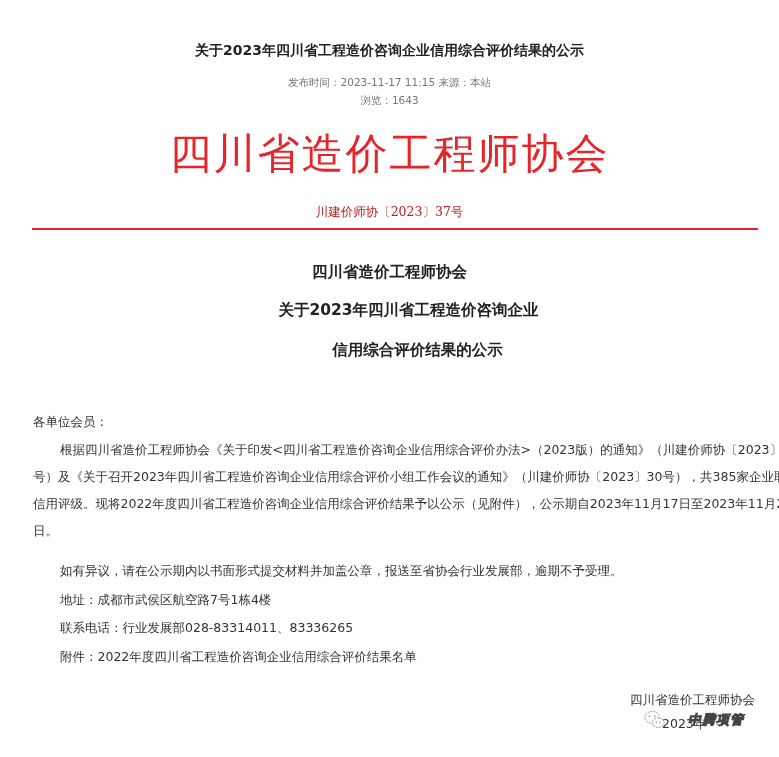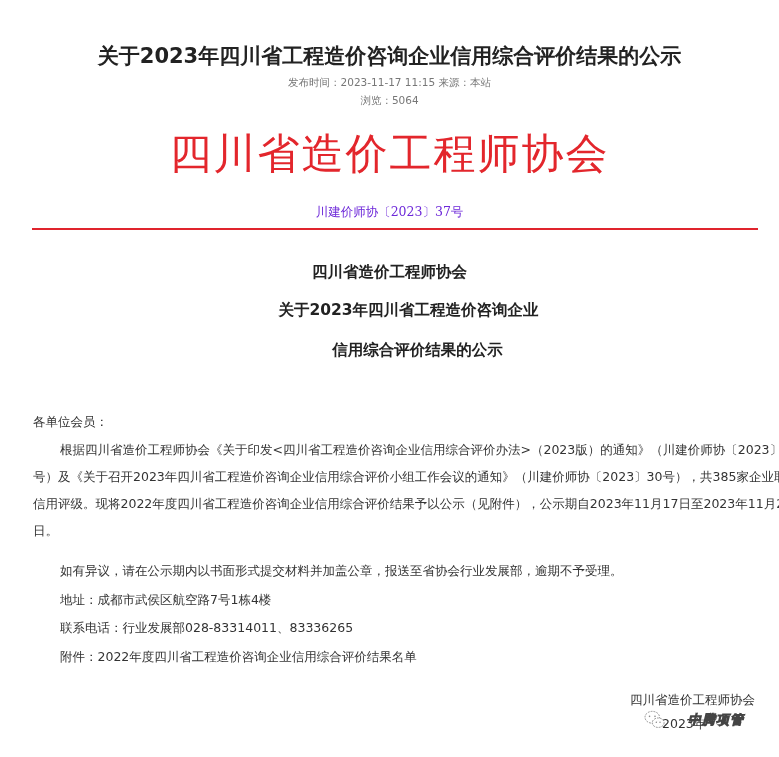--- a/index.html
+++ b/index.html
@@ -3,39 +3,39 @@
 <meta charset="utf-8">
 <style>
   html, body { margin: 0; padding: 0; background: #ffffff; }
   body {
     width: 779px; height: 757px; overflow: hidden; position: relative;
     font-family: "DejaVu Sans", "Liberation Sans", sans-serif;
     color: #333333;
   }
   .page-title {
     position: absolute; left: 0; top: 42px; width: 779px;
-    text-align: center; font-size: 21px; font-weight: bold; color: #222222;
+    text-align: center; font-size: 14px; font-weight: bold; color: #222222;
     letter-spacing: 0px; white-space: nowrap;
   }
   .meta-line {
     position: absolute; left: 0; width: 779px; text-align: center;
     font-size: 10.5px; color: #777777; white-space: nowrap;
   }
   .meta-line.l1 { top: 76px; }
   .meta-line.l2 { top: 94px; }
   .redhead {
     position: absolute; left: 0; top: 126px; width: 779px; text-align: center;
     font-family: "DejaVu Serif", "Liberation Serif", serif;
     font-size: 42px; color: #e3262c; letter-spacing: 2px; white-space: nowrap;
     font-weight: normal;
   }
   .docno {
     position: absolute; left: 0; top: 204px; width: 779px; text-align: center;
     font-family: "DejaVu Serif", "Liberation Serif", serif;
-    font-size: 12.5px; color: #6d28d9; white-space: nowrap;
+    font-size: 12.5px; color: #b91c1c; white-space: nowrap;
   }
   .red-rule {
     position: absolute; left: 32px; top: 228px; width: 726px; height: 2px;
     background: #e0242d;
   }
   .doc-title {
     position: absolute; left: 0; width: 779px; text-align: center;
     font-size: 15.5px; font-weight: bold; color: #222222; white-space: nowrap;
   }
   .doc-title.t1 { top: 262px; }
@@ -73,21 +73,21 @@
   .watermark .wm-text {
     font-size: 13px; font-weight: bold; color: rgba(255,255,255,0.9);
     -webkit-text-stroke: 0.8px #444; letter-spacing: 1px; font-style: italic; margin-left: 20px;
   }
 </style>
 </head>
 <body>
 
 <div class="page-title">关于2023年四川省工程造价咨询企业信用综合评价结果的公示</div>
 <div class="meta-line l1">发布时间：2023-11-17 11:15 来源：本站</div>
-<div class="meta-line l2">浏览：5064</div>
+<div class="meta-line l2">浏览：1643</div>
 
 <div class="redhead">四川省造价工程师协会</div>
 <div class="docno">川建价师协〔2023〕37号</div>
 <div class="red-rule"></div>
 
 <div class="doc-title t1">四川省造价工程师协会</div>
 <div class="doc-title t2">关于2023年四川省工程造价咨询企业</div>
 <div class="doc-title t3">信用综合评价结果的公示</div>
 
 <div class="body-text salutation">各单位会员：</div>

